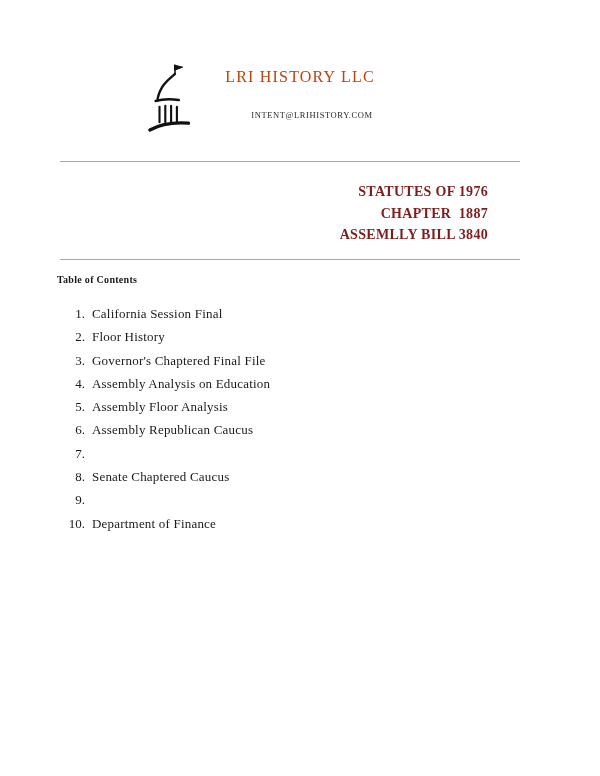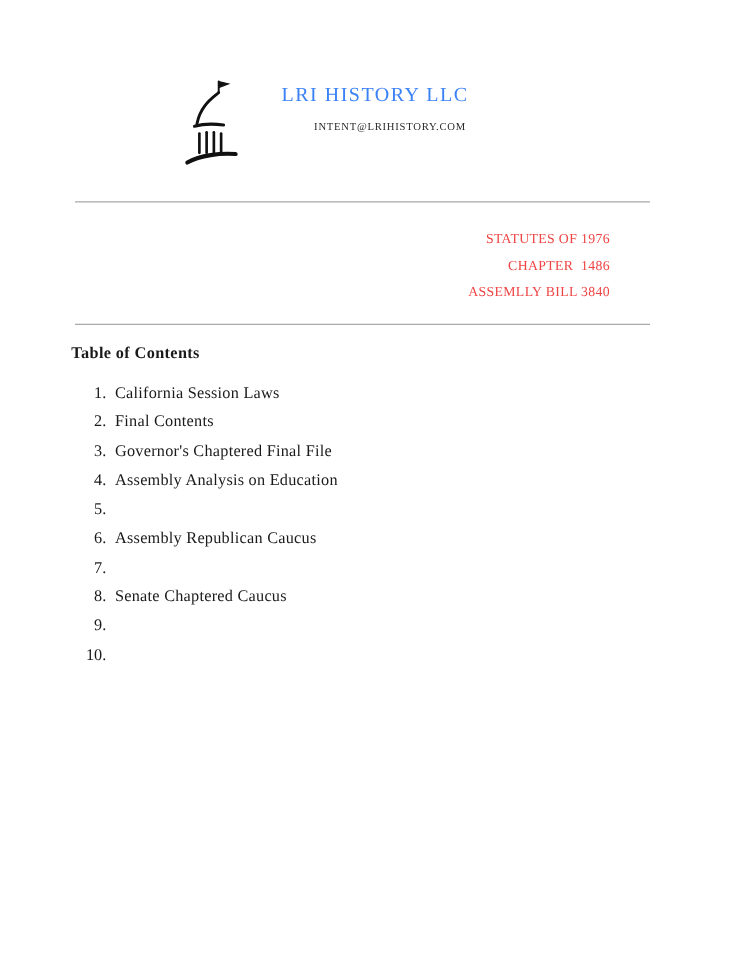--- a/index.html
+++ b/index.html
@@ -34,22 +34,22 @@
   .header-text {
     position: absolute;
     left: 0;
     top: 8px;
     width: 100%;
     text-align: center;
   }
   .company-name {
     font-size: 16px;
     letter-spacing: 1.2px;
-    color: #3b82f6;
-    margin-bottom: 9px;
+    color: #c2410c;
+    margin-bottom: 23px;
   }
   .contact-line {
     font-size: 8.5px;
     letter-spacing: 0.6px;
     color: #2a2a2a;
     line-height: 13px;
     margin-left: 24px;
   }
 
   
@@ -64,34 +64,34 @@
   .rule-bottom { top: 259px; }
 
   
   .statutes {
     position: absolute;
     top: 181px;
     right: 112px;
     text-align: right;
   }
   .statutes-line {
-    font-size: 11px;
-    font-weight: normal;
+    font-size: 14px;
+    font-weight: bold;
     line-height: 21.5px;
     letter-spacing: 0.3px;
     white-space: pre-wrap;
-    color: #ef4444;
+    color: #7f1d1d;
   }
 
   
   .toc-title {
     position: absolute;
     top: 274px;
     left: 57px;
-    font-size: 13px;
+    font-size: 10px;
     font-weight: bold;
     letter-spacing: 0.3px;
     color: #1a1a1a;
   }
   .toc-list {
     position: absolute;
     top: 306px;
     left: 57px;
     width: 420px;
   }
@@ -142,58 +142,60 @@
       <div class="company-name">LRI HISTORY LLC</div>
       <div class="contact-line">INTENT@LRIHISTORY.COM</div>
     </div>
   </div>
 
   <div class="rule rule-top"></div>
   <div class="rule rule-bottom"></div>
 
   <div class="statutes">
     <div class="statutes-line">STATUTES OF 1976</div>
-    <div class="statutes-line">CHAPTER  1486</div>
+    <div class="statutes-line">CHAPTER  1887</div>
     <div class="statutes-line">ASSEMLLY BILL 3840</div>
   </div>
 
   <div class="toc-title">Table of Contents</div>
 
   <div class="toc-list">
     <div class="toc-row">
       <span class="toc-num">1.</span>
-      <span class="toc-label">California Session Laws</span>
+      <span class="toc-label">California Session Final</span>
     </div>
     <div class="toc-row">
       <span class="toc-num">2.</span>
-      <span class="toc-label">Final Contents</span>
+      <span class="toc-label">Floor History</span>
     </div>
     <div class="toc-row">
       <span class="toc-num">3.</span>
       <span class="toc-label">Governor's Chaptered Final File</span>
     </div>
     <div class="toc-row">
       <span class="toc-num">4.</span>
       <span class="toc-label">Assembly Analysis on Education</span>
     </div>
     <div class="toc-row">
       <span class="toc-num">5.</span>
+      <span class="toc-label">Assembly Floor Analysis</span>
     </div>
     <div class="toc-row">
       <span class="toc-num">6.</span>
       <span class="toc-label">Assembly Republican Caucus</span>
     </div>
     <div class="toc-row">
       <span class="toc-num">7.</span>
     </div>
     <div class="toc-row">
       <span class="toc-num">8.</span>
       <span class="toc-label">Senate Chaptered Caucus</span>
     </div>
     <div class="toc-row">
       <span class="toc-num">9.</span>
     </div>
     <div class="toc-row">
       <span class="toc-num">10.</span>
+      <span class="toc-label">Department of Finance</span>
     </div>
   </div>
 
 </div>
 
 </body></html>

